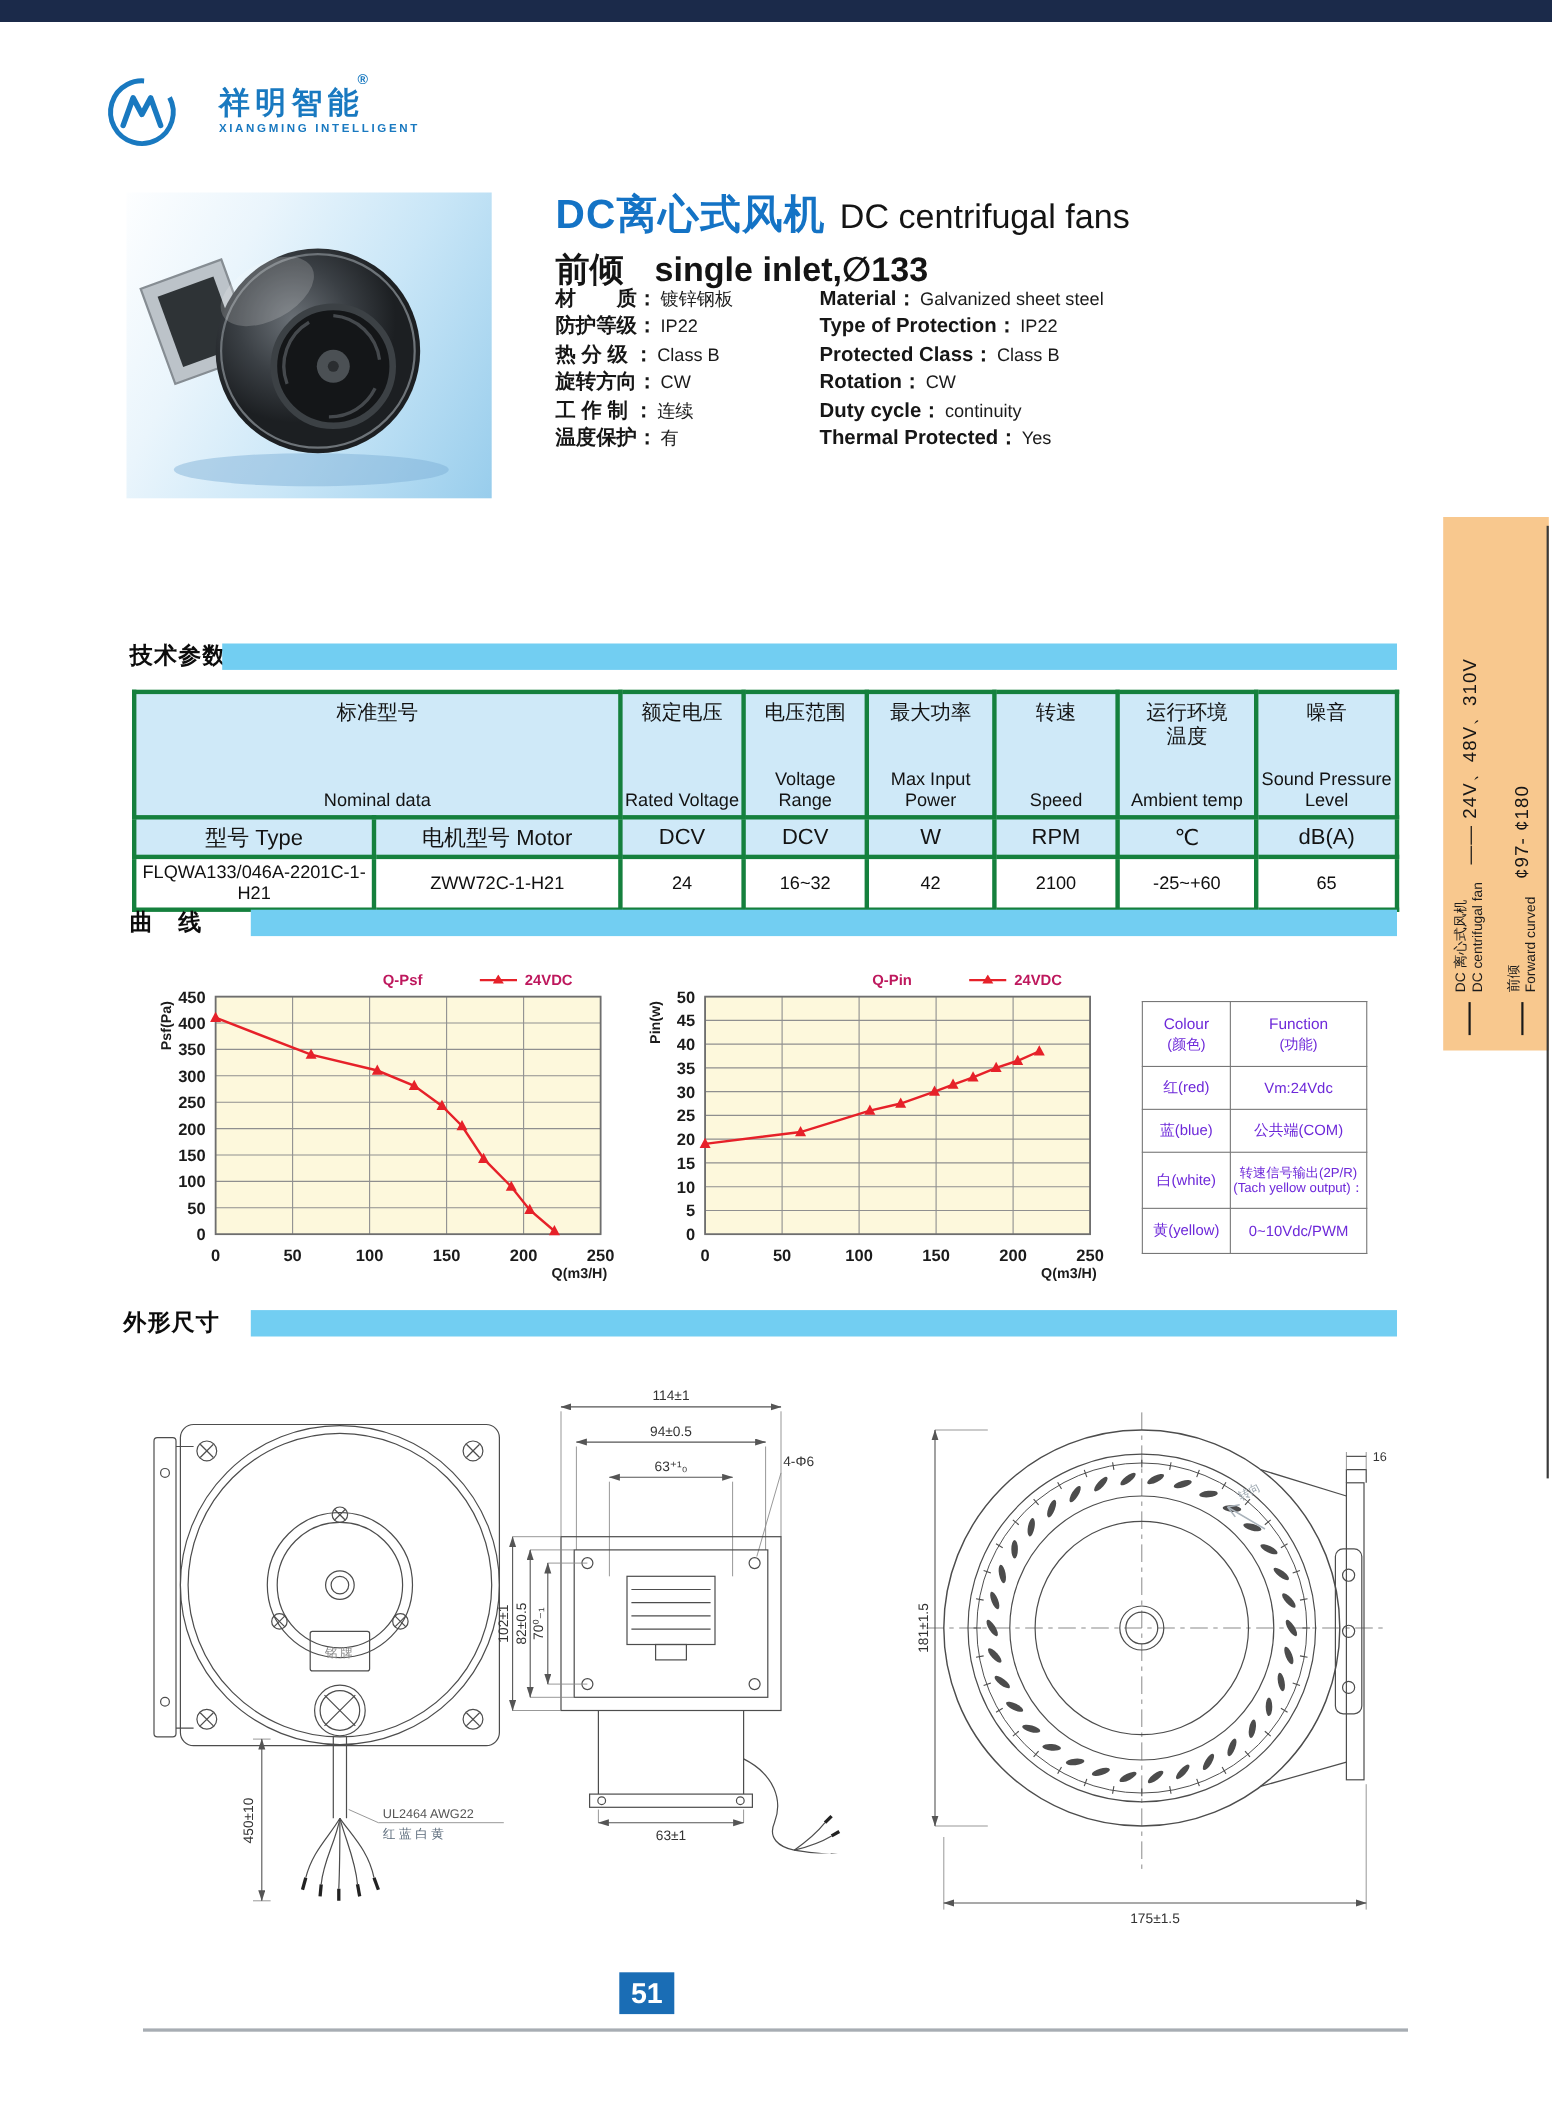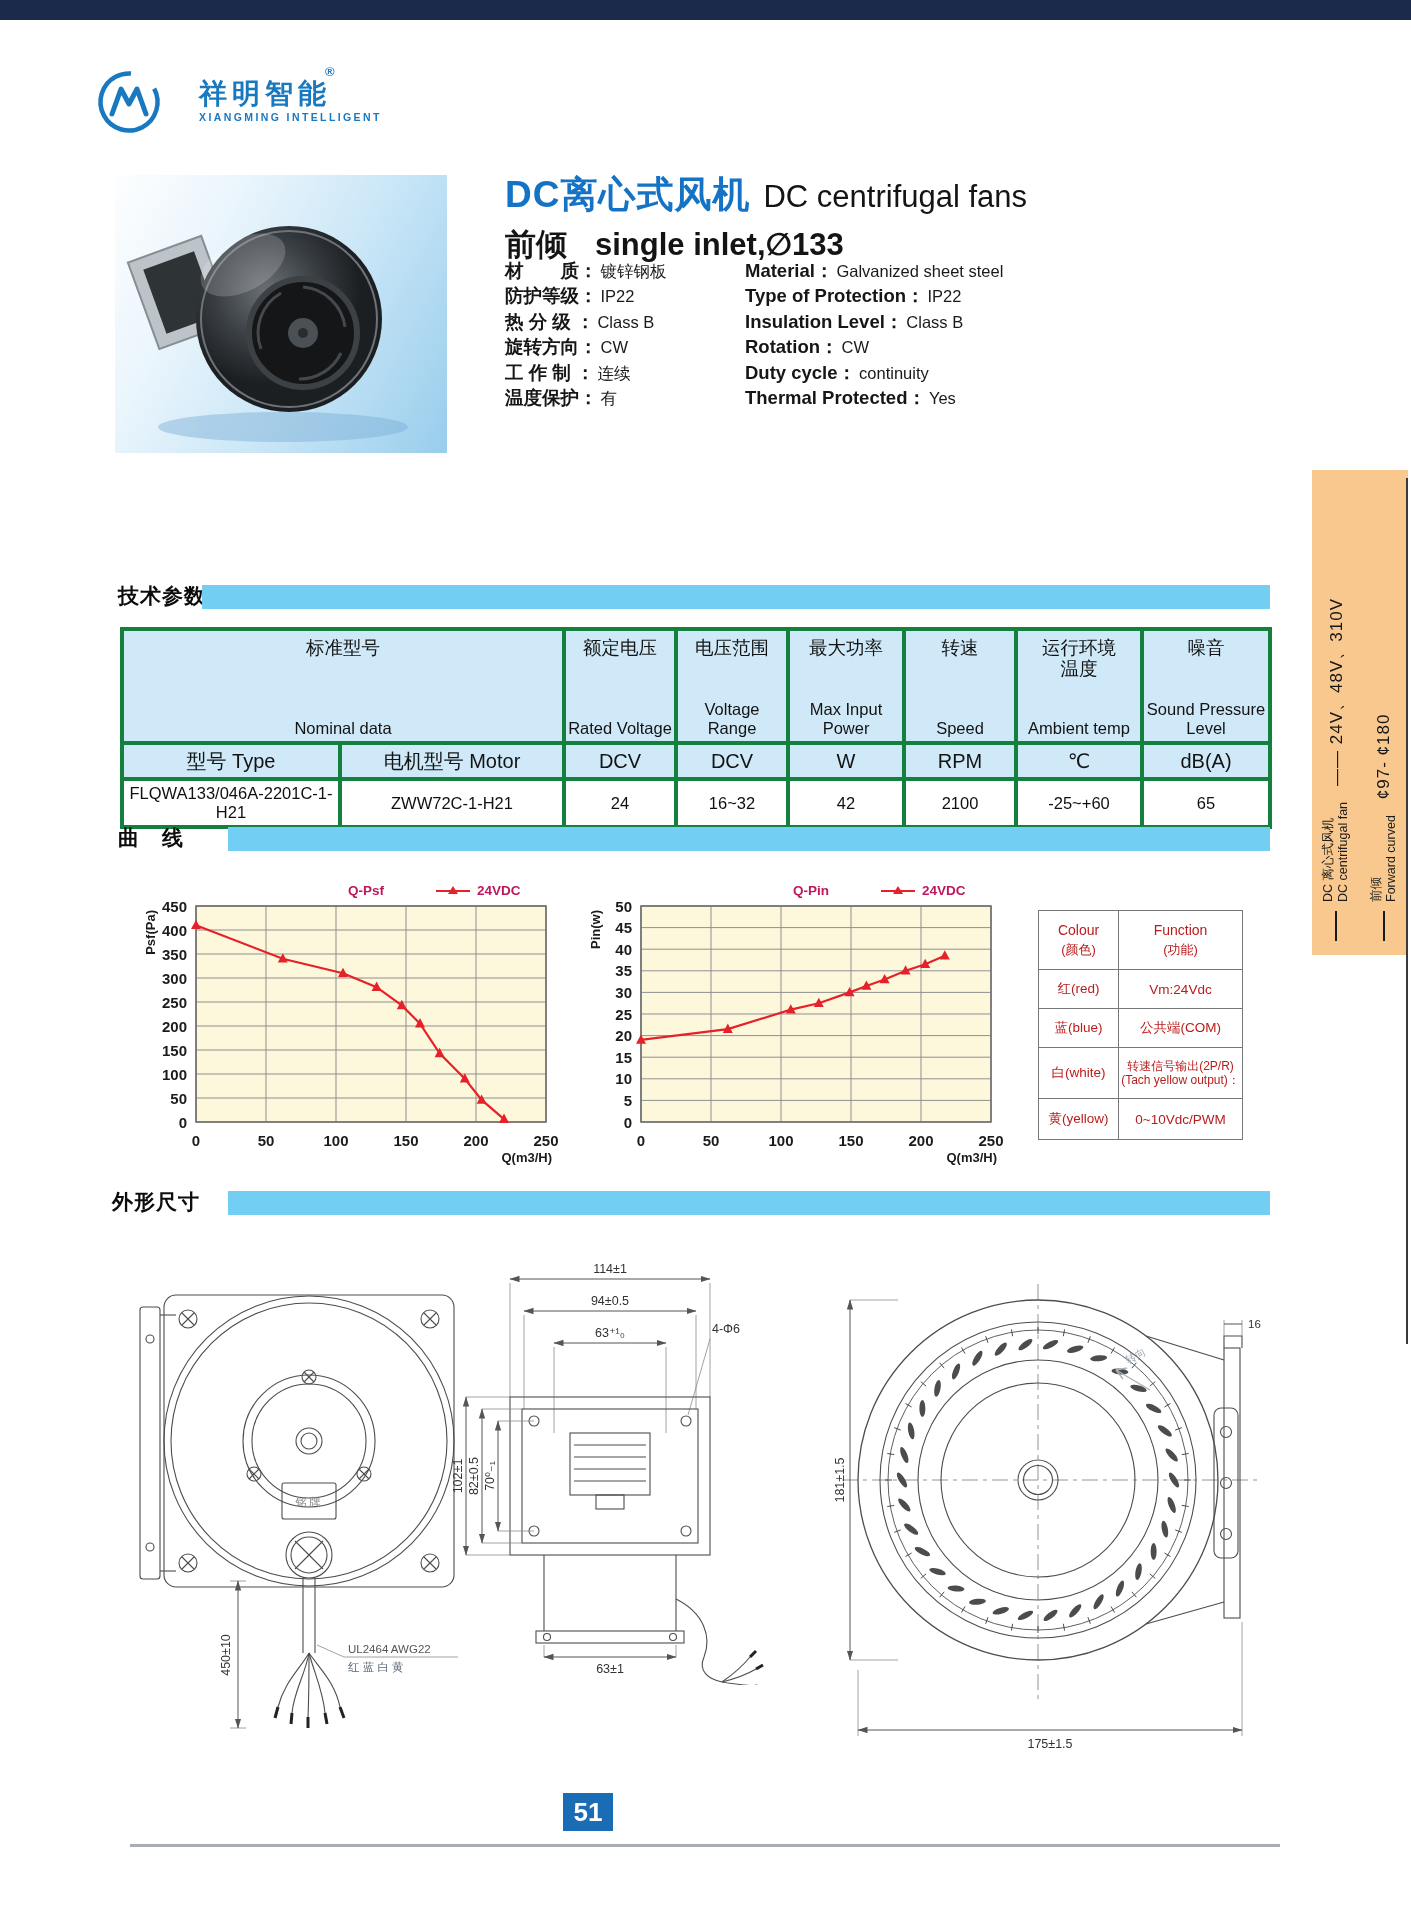--- a/index.html
+++ b/index.html
@@ -45,21 +45,21 @@
   
   .chart{position:absolute;width:420px;}
   .chart-head{display:flex;align-items:flex-end;height:22px;font-size:13.5px;font-weight:bold;color:#be185d;}
   .chart-title{margin-left:208px;}
   .chart-legend{display:flex;align-items:center;gap:7px;margin-left:52px;}
   .tick{font-size:15px;font-weight:600;fill:#1b1b1b;}
   .axis-title{font-size:13px;font-weight:600;fill:#1b1b1b;}
   
   .wire-table{border-collapse:collapse;table-layout:fixed;width:204px;border:1.5px solid #6e6e6e;}
   .wire-table td{border:1px solid #777;text-align:center;vertical-align:middle;
-                 font-size:13.5px;color:#b91c1c;padding:2px 1px;background:#fff;}
+                 font-size:13.5px;color:#6d28d9;padding:2px 1px;background:#fff;}
   .wire-table .wh{height:54px;font-size:14px;}
   .wt-l2{display:block;font-size:13px;margin-top:3px;}
   .fn-small{font-size:12px;line-height:1.2;display:block;}
   
   .dw text{font-size:12.5px;fill:#333;}
   .dw .dimline{stroke:#555;stroke-width:1;}
   .dw .thin{stroke:#8a8a8a;stroke-width:0.8;}
   .dw .main{stroke:#4d4d4d;fill:none;stroke-width:1.1;}
   .dw .tip{stroke:#222;stroke-width:3;}
   
@@ -163,21 +163,21 @@
 <div class="abs specs-en">
   <div class="spec-row">
       <span class="sl">Material：</span>
       <span class="sv">Galvanized sheet steel</span>
     </div>
   <div class="spec-row">
       <span class="sl">Type of Protection：</span>
       <span class="sv">IP22</span>
     </div>
   <div class="spec-row">
-      <span class="sl">Insulation Level：</span>
+      <span class="sl">Protected Class：</span>
       <span class="sv">Class B</span>
     </div>
   <div class="spec-row">
       <span class="sl">Rotation：</span>
       <span class="sv">CW</span>
     </div>
   <div class="spec-row">
       <span class="sl">Duty cycle：</span>
       <span class="sv">continuity</span>
     </div>

